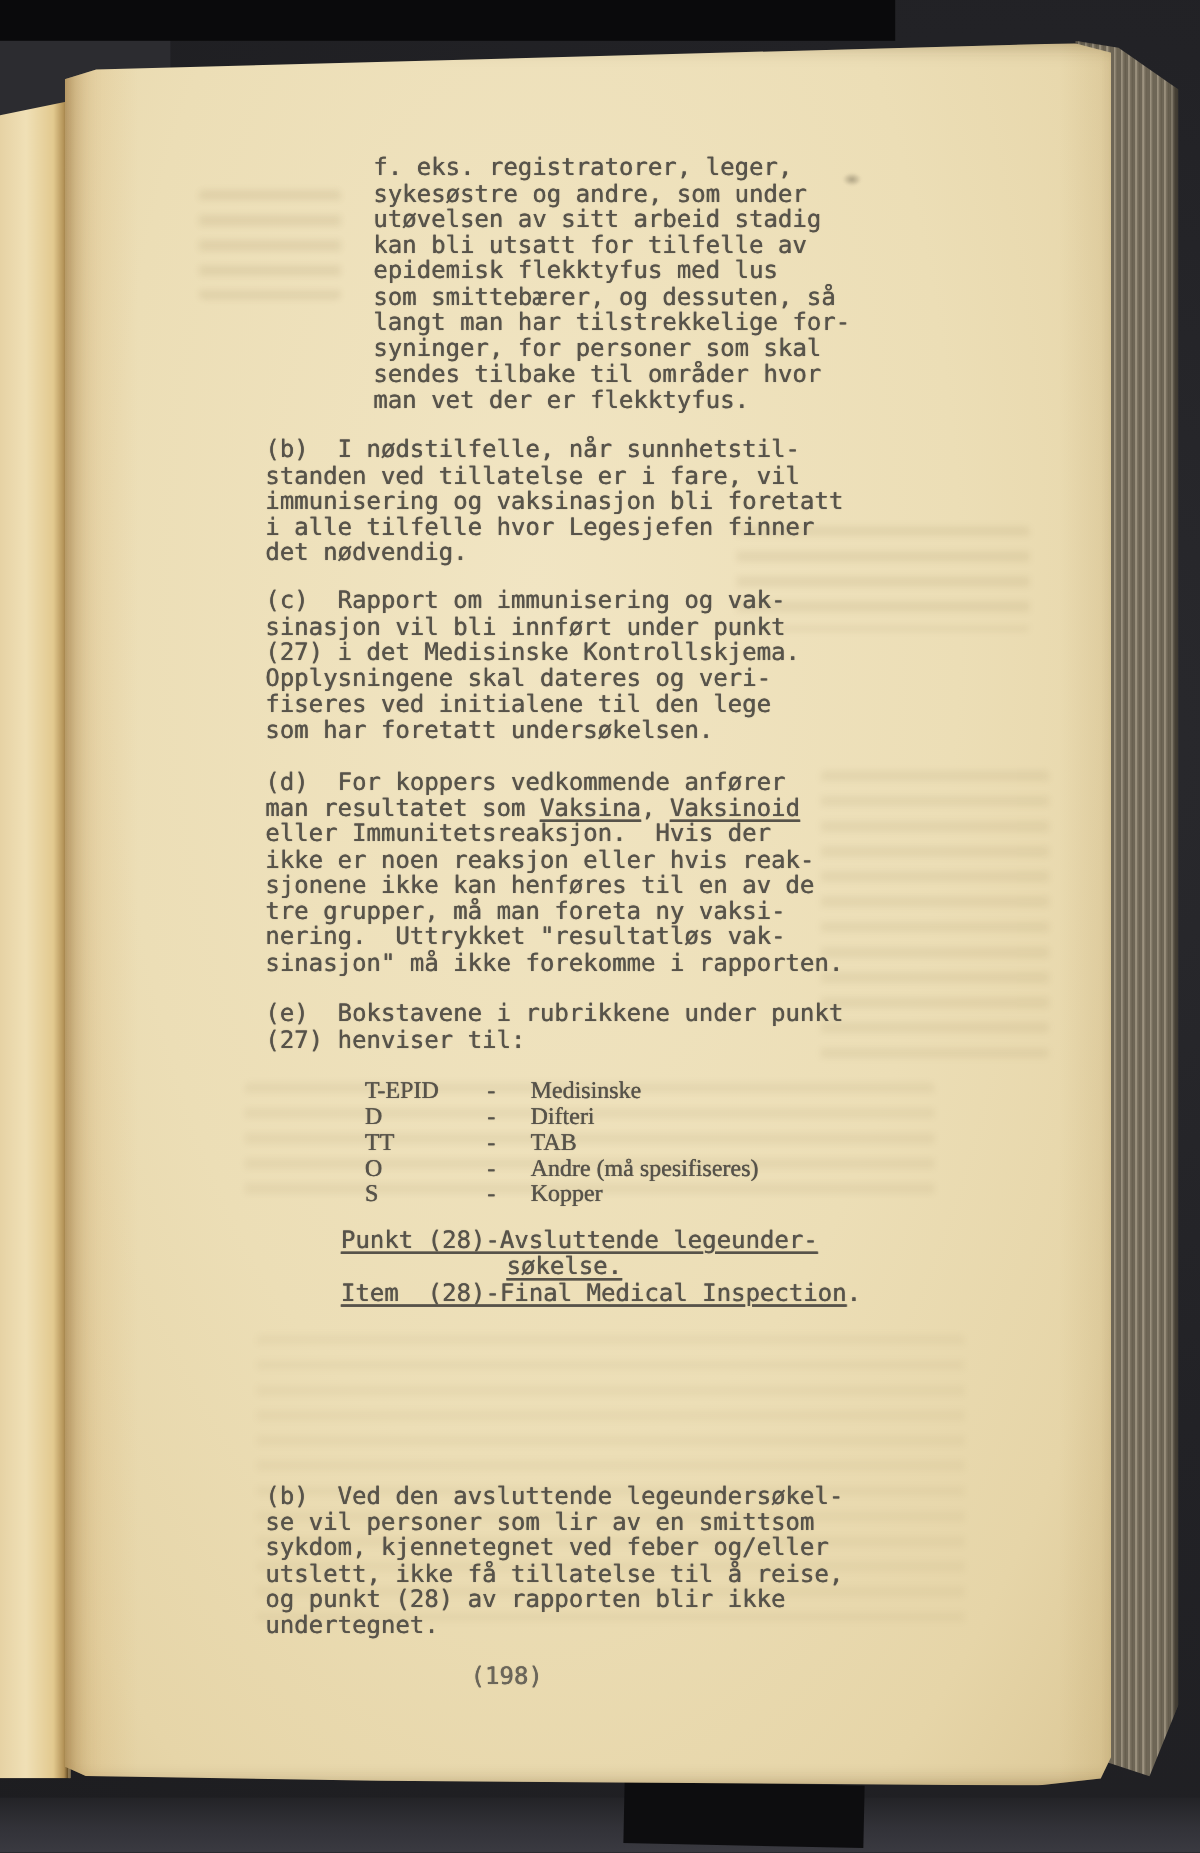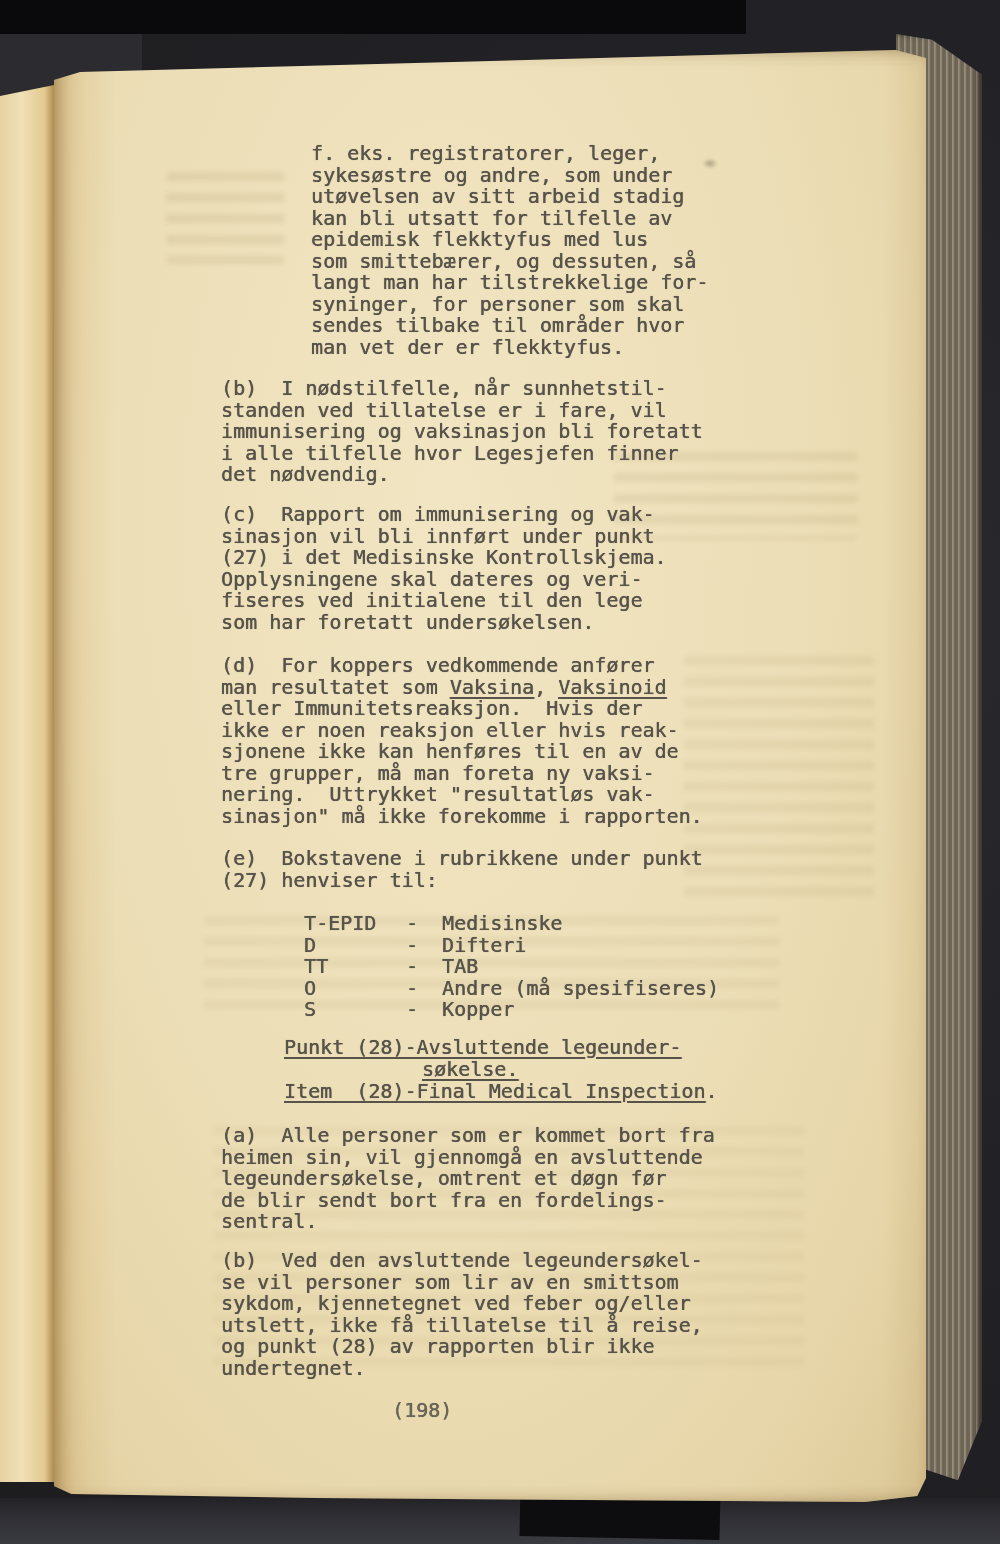--- a/index.html
+++ b/index.html
@@ -18,37 +18,37 @@
          background:repeating-linear-gradient(90deg,
             #6e6656 0px,#6e6656 2px,#948a77 2px,#9d9380 3px,#7a7160 4px,#665e4e 6px);
          clip-path:polygon(0 0,42% 0.4%,100% 2.8%,100% 95.5%,72% 99.6%,0 98.2%);
          box-shadow:inset -4px 0 6px rgba(0,0,0,.5);}
   
   .facing-page{position:absolute;left:0;top:84px;width:57px;height:1398px;
          background:linear-gradient(90deg,#e6d2a4 0%,#f0e0b6 38%,#e2c98f 78%,#b08f54 94%,#5c4420 100%);
          clip-path:polygon(0 12px,100% 0,100% 100%,0 100%);
          border-right:2px solid rgba(74,52,20,.6);}
   
-  .page{position:absolute;left:54px;top:50px;width:872px;height:1452px;
+  .page{position:absolute;left:54px;top:36px;width:872px;height:1452px;
          background:
            linear-gradient(90deg, rgba(196,142,62,.22) 0%, rgba(196,142,62,0) 7%),
            linear-gradient(270deg, rgba(170,140,80,.18) 0%, rgba(170,140,80,0) 5%),
            radial-gradient(ellipse at 45% 32%, #f1e5c3 0%, #ecdeb6 52%, #e6d5a8 82%, #dcc897 100%);
          clip-path:polygon(0 30px,3% 22px,96.5% 0,100% 8px,100% calc(100% - 24px),
                            99% calc(100% - 6px),93% 100%,30% calc(100% - 4px),
                            2% calc(100% - 8px),0 calc(100% - 16px));
          box-shadow:inset 16px 0 22px -12px rgba(110,70,15,.5),
                     inset 0 -10px 18px -12px rgba(90,60,20,.45),
                     inset 0 12px 18px -12px rgba(90,60,20,.35);}
   .txt{position:absolute;white-space:pre-wrap;font-size:20px;line-height:21.5px;
        color:#57534a;letter-spacing:0;
        text-shadow:0.35px 0 0 rgba(87,83,74,.85),0 0 1px rgba(87,83,74,.45);}
   .u{text-decoration:underline;text-decoration-thickness:1.6px;text-underline-offset:3px;}
   .legend{position:absolute;left:250px;top:863px;display:grid;
-          grid-template-columns:102px 36px auto;grid-auto-rows:21.5px;}
+          grid-template-columns:102px 36px auto;grid-auto-rows:21.5px;font-family:Liberation Serif, serif;}
   .legend .txt{position:static;}
   .heading-line{position:absolute;margin-left:32px;}
   .ghost{position:absolute;
          background:repeating-linear-gradient(180deg,rgba(148,128,82,.30) 0 9px,rgba(0,0,0,0) 9px 21px);
          filter:blur(2.5px);border-radius:4px;}
   .stain{position:absolute;left:648px;top:108px;width:16px;height:11px;border-radius:50%;
          background:radial-gradient(rgba(120,110,88,.55),rgba(120,110,88,0) 70%);
          filter:blur(1px);}
 </style>
 </head>
@@ -124,25 +124,20 @@
       <span class="txt">Andre (må spesifiseres)</span>
       <span class="txt">S</span>
       <span class="txt">-</span>
       <span class="txt">Kopper</span>
     </div>
 
     <div class="txt u heading-line" style="left:198px;top:987px">Punkt (28)-Avsluttende legeunder-</div>
     <div class="txt u heading-line" style="left:336px;top:1009px">søkelse.</div>
     <div class="txt heading-line" style="left:198px;top:1031px"><span class="u">Item  (28)-Final Medical Inspection</span><span>.</span></div>
 
-    <div class="txt" style="left:167px;top:1075px">(a)  Alle personer som er kommet bort fra
-heimen sin, vil gjennomgå en avsluttende
-legeundersøkelse, omtrent et døgn før
-de blir sendt bort fra en fordelings-
-sentral.</div>
 
     <div class="txt" style="left:167px;top:1200px">(b)  Ved den avsluttende legeundersøkel-
 se vil personer som lir av en smittsom
 sykdom, kjennetegnet ved feber og/eller
 utslett, ikke få tillatelse til å reise,
 og punkt (28) av rapporten blir ikke
 undertegnet.</div>
 
     <div class="txt" style="left:338px;top:1350px;color:#6b665a">(198)</div>
 

